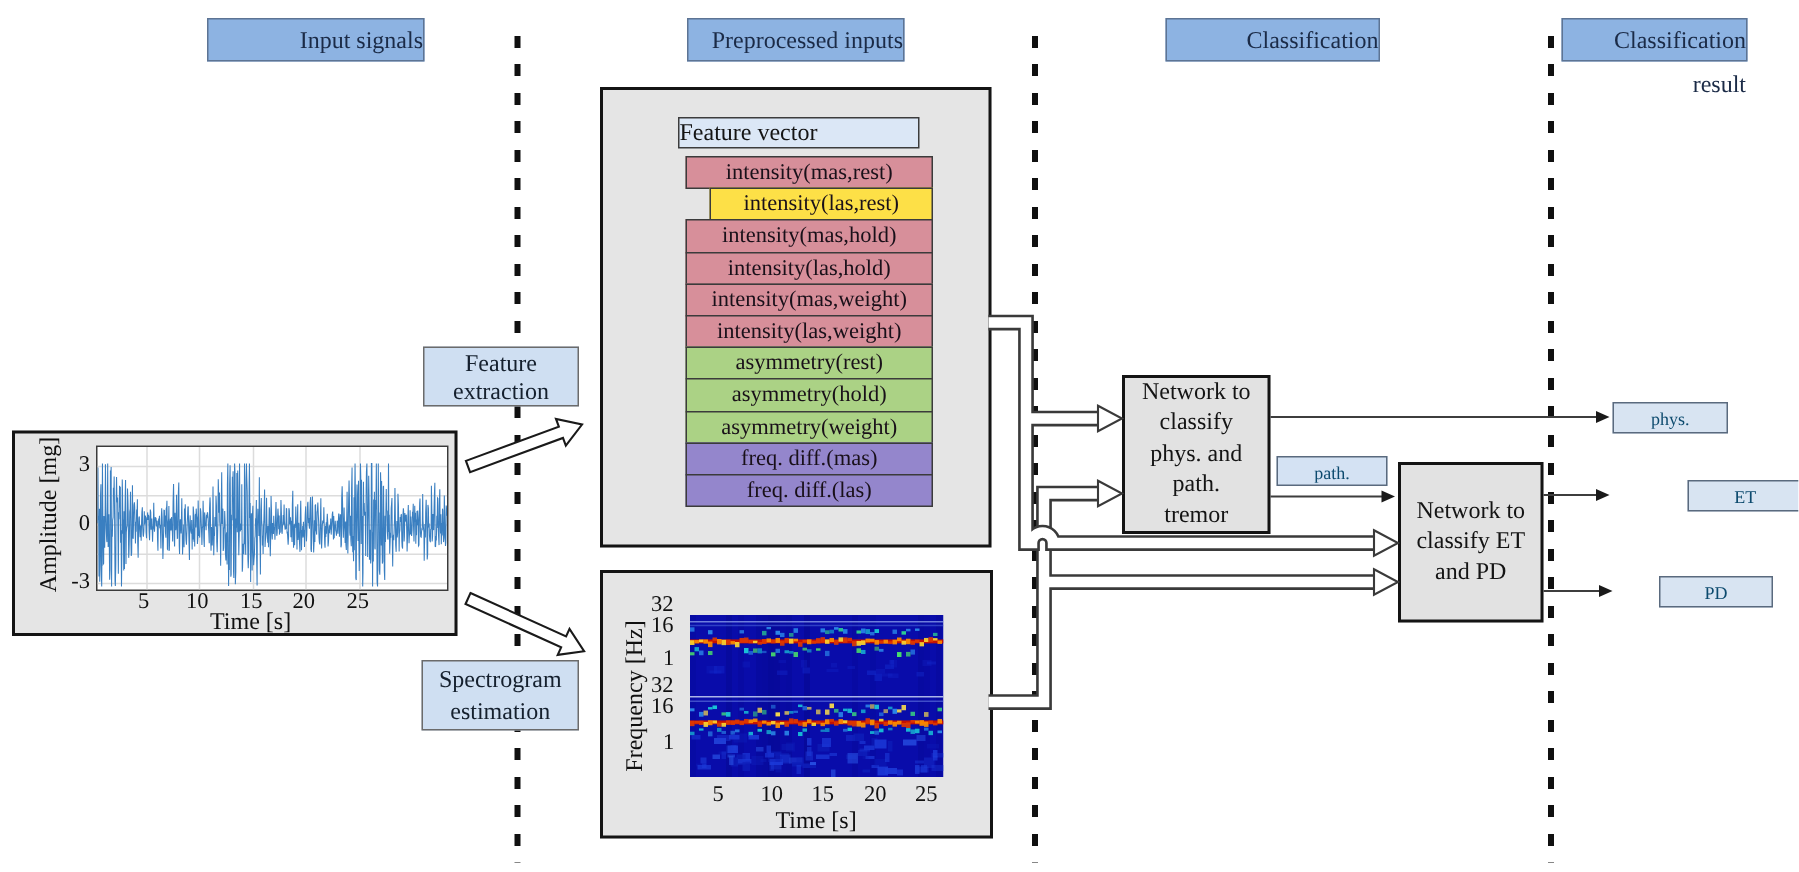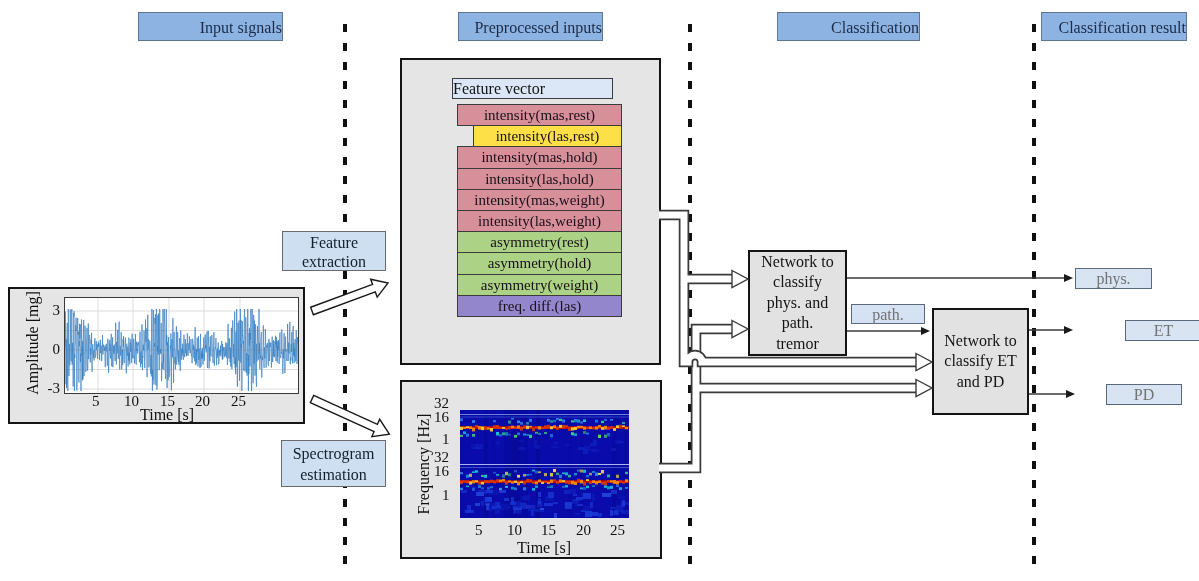--- a/index.html
+++ b/index.html
@@ -10,21 +10,21 @@
   .vdash{position:absolute;top:24px;height:551px;width:4px;z-index:1;
          background:repeating-linear-gradient(to bottom,#101010 0 8px,transparent 8px 19px);}
   .panel{position:absolute;background:#e5e5e5;border:2.5px solid #141414;z-index:2;box-sizing:border-box;}
   .lightbox{position:absolute;background:#cfdff2;border:1px solid #6b6b6b;text-align:center;
             font-size:16px;z-index:3;box-sizing:border-box;color:#15202e;}
   .multiline{white-space:pre-line;}
   .netbox{position:absolute;background:#e2e2e2;border:2px solid #141414;z-index:3;box-sizing:border-box;
           display:flex;align-items:center;justify-content:center;text-align:center;
           font-size:16px;line-height:20.5px;white-space:pre-line;}
   .resbox{position:absolute;background:#d8e4f2;border:1px solid #5a6a7e;text-align:center;
-          font-size:16px;line-height:20px;z-index:3;box-sizing:border-box;color:#737373;}
+          font-size:12px;line-height:20px;z-index:3;box-sizing:border-box;color:#0c4a6e;}
   
   #sig-panel{left:8px;top:287px;width:297px;height:137px;}
   #sig-plot{position:absolute;left:54px;top:8px;width:233px;height:95px;background:#fff;border:1px solid #3a3a3a;}
   #sig-plot svg{display:block;}
   .tick{position:absolute;font-size:15px;color:#101010;}
   .ylab-rot{position:absolute;text-align:center;font-size:16px;transform:rotate(-90deg);color:#101010;}
   
   #fv-panel{left:400px;top:58px;width:261px;height:307px;}
   #fv-title{position:absolute;left:50px;top:18px;width:161px;height:21px;line-height:20px;
             background:#dbe7f6;border:1px solid #3c3c3c;text-align:left;font-size:16px;box-sizing:border-box;}
@@ -39,21 +39,21 @@
   #overlay{position:absolute;left:0;top:0;z-index:5;pointer-events:none;}
 </style>
 </head>
 <body>
 
 <div id="canvas">
 
   <div class="hdr" style="left:138px;top:12px;width:145px;">Input signals</div>
   <div class="hdr" style="left:777px;top:12px;width:143px;">Classification</div>
   <div class="hdr" style="left:458px;top:12px;width:145px;">Preprocessed inputs</div>
-  <div class="hdr" style="left:1041px;top:12px;width:146px;">Classification result</div>
+  <div class="hdr" style="left:1041px;top:12px;width:124px;">Classification result</div>
 
   <div class="vdash" style="left:343px;"></div>
   <div class="vdash" style="left:688px;"></div>
   <div class="vdash" style="left:1032px;"></div>
 
   <div class="panel" id="sig-panel">
     <div class="ylab-rot" style="left:-33px;top:46px;width:110px;height:16px;">Amplitude [mg]</div>
     <div class="tick" style="right:243px;top:13px;">3</div>
     <div class="tick" style="right:243px;top:52px;">0</div>
     <div class="tick" style="right:243px;top:91px;">-3</div>
@@ -90,20 +90,21 @@
     <div id="fv-rows">
       <div class="fv-row" style="background: rgb(215, 143, 154);">intensity(mas,rest)</div>
       <div class="fv-row" style="background: #fde047; margin-left: 16px;">intensity(las,rest)</div>
       <div class="fv-row" style="background: rgb(215, 143, 154);">intensity(mas,hold)</div>
       <div class="fv-row" style="background: rgb(215, 143, 154);">intensity(las,hold)</div>
       <div class="fv-row" style="background: rgb(215, 143, 154);">intensity(mas,weight)</div>
       <div class="fv-row" style="background: rgb(215, 143, 154);">intensity(las,weight)</div>
       <div class="fv-row" style="background: rgb(171, 210, 133);">asymmetry(rest)</div>
       <div class="fv-row" style="background: rgb(171, 210, 133);">asymmetry(hold)</div>
       <div class="fv-row" style="background: rgb(171, 210, 133);">asymmetry(weight)</div>
+      <div class="fv-row" style="background: rgb(148, 134, 204);">freq. diff.(mas)</div>
       <div class="fv-row" style="background: rgb(148, 134, 204);">freq. diff.(las)</div>
     </div>
   </div>
 
   <div class="panel" id="spec-panel">
     <div class="ylab-rot" style="left:-39px;top:74px;width:120px;height:16px;">Frequency [Hz]</div>
     <div class="tick" style="left:32px;top:13px;">32</div>
     <div class="tick" style="left:32px;top:27px;">16</div>
     <div class="tick" style="left:40px;top:49px;">1</div>
     <div class="tick" style="left:32px;top:67px;">32</div>

